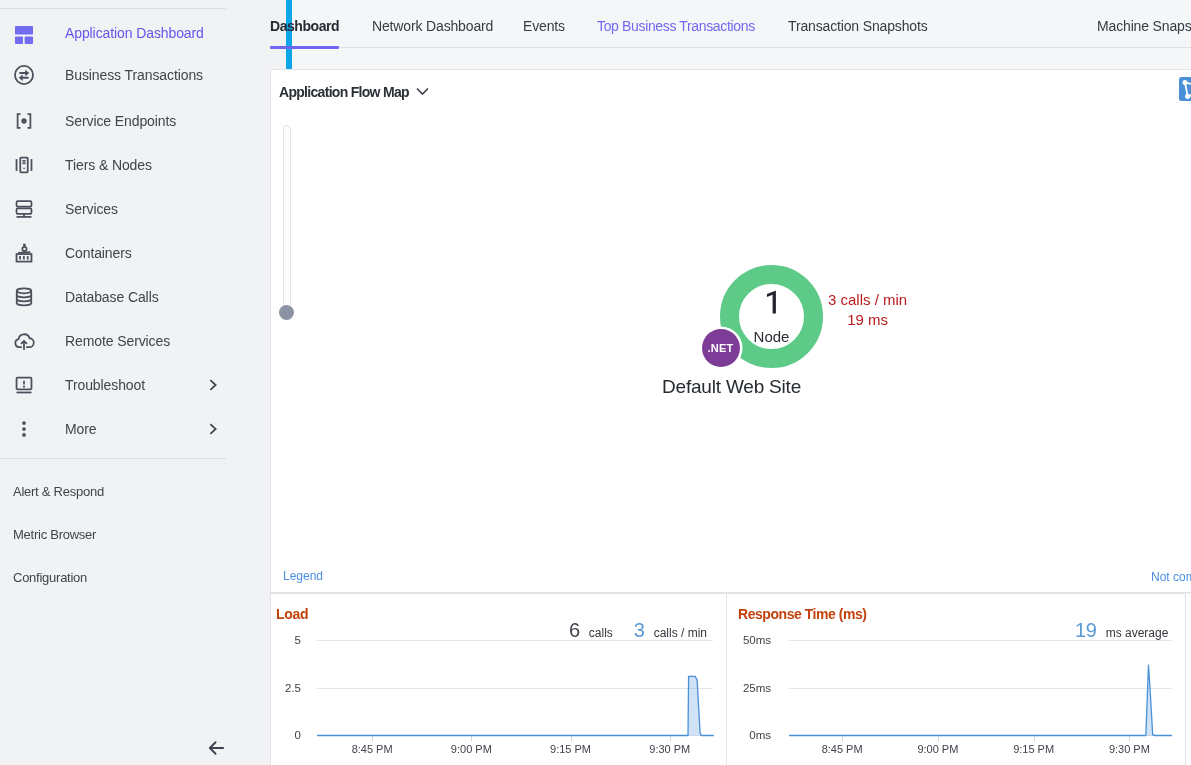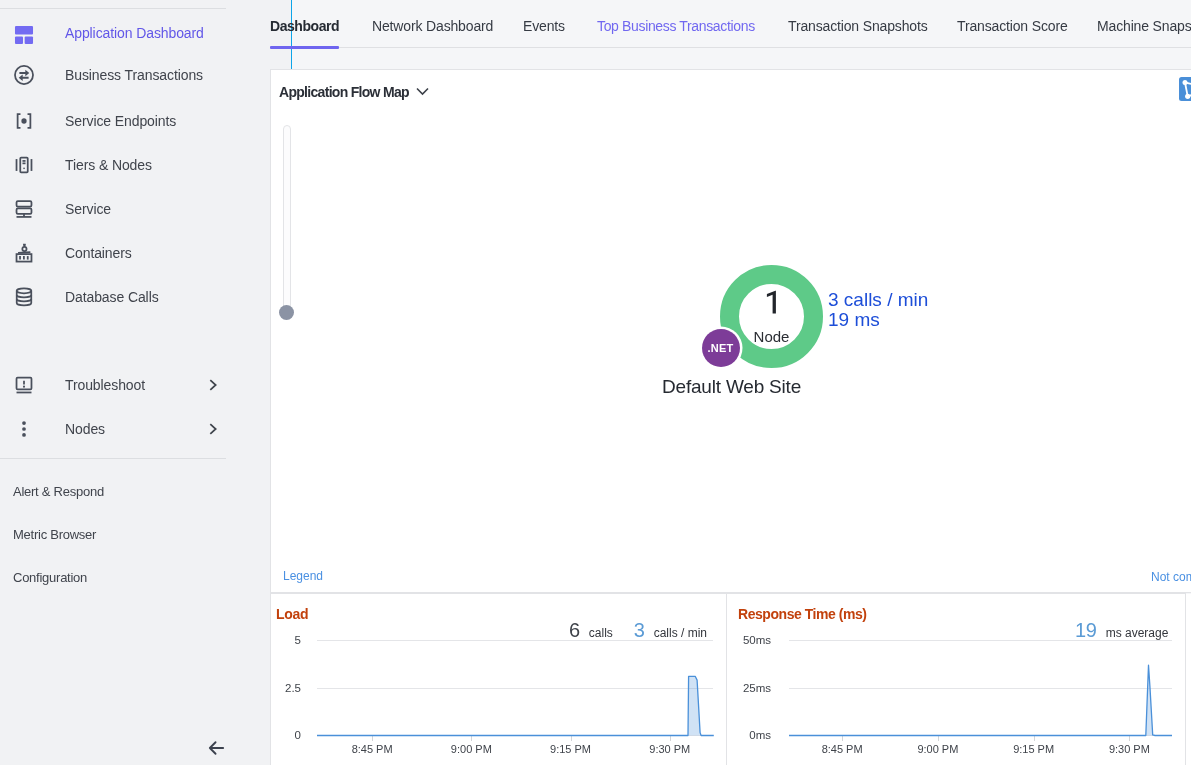--- a/index.html
+++ b/index.html
@@ -1,21 +1,21 @@
 <!DOCTYPE html>
 <html><head>
 <meta charset="utf-8">
 <style>
   * { margin:0; padding:0; box-sizing:border-box; }
   html,body { width:1191px; height:765px; overflow:hidden; }
   body { font-family:"Liberation Sans", sans-serif; background:#f5f6f8; position:relative; }
 
   
   .sidebar { position:absolute; left:0; top:0; width:292px; height:765px;
-             background:#f1f2f4; border-right:1px solid #0ea5e9; }
+             background:#f1f2f4; border-right:6px solid #0ea5e9; }
   .sb-divider { position:absolute; left:0; width:226px; height:1px; background:#dcdee1; }
   .sb-divider.top { top:8px; }
   .sb-divider.mid { top:458px; }
   .sb-item { position:absolute; left:0; width:244px; height:44px; cursor:pointer; }
   .sb-item .icon { position:absolute; left:13px; top:50%; margin-top:-11px; width:22px; height:22px; }
   .sb-item .icon svg { width:22px; height:22px; display:block; }
   .sb-item .lbl { position:absolute; left:65px; top:50%; transform:translateY(-50%);
                   font-size:14px; color:#40444c; letter-spacing:-0.1px; white-space:nowrap; }
   .sb-item.active .lbl { color:#6257e8; }
   .sb-item .chev { position:absolute; left:204px; top:50%; margin-top:-9px; width:18px; height:18px; }
@@ -57,22 +57,22 @@
   .node-wrap { position:absolute; left:449px; top:195px; width:103px; height:103px; cursor:pointer; }
   .node-ring { position:absolute; inset:0; border:19px solid #5eca88; border-radius:50%;
                display:flex; flex-direction:column; align-items:center; justify-content:center; }
   .node-count { position:relative; height:24px; }
   .node-count .count-text { position:absolute; left:0; top:0; opacity:0; font-size:33px; }
   .node-count svg { display:block; }
   .node-count-lbl { font-size:15px; color:#2a2d33; line-height:15px; margin-top:15px; }
   .node-badge { position:absolute; left:-18.5px; top:63.5px; width:38px; height:38px; border-radius:50%;
                 background:#7d3c98; box-shadow:0 0 0 2.5px #fff; display:flex; align-items:center;
                 justify-content:center; font-size:11px; font-weight:bold; color:#fff; letter-spacing:0.2px; }
-  .node-metrics { position:absolute; left:557px; top:220px; font-size:19px; color:#1d4ed8;
-                  line-height:20px; letter-spacing:0; white-space:nowrap; }
+  .node-metrics { position:absolute; left:557px; top:220px; font-size:15px; color:#b91c1c;
+                  line-height:20px; letter-spacing:0; white-space:nowrap;text-align:center; }
   .node-name { position:absolute; left:391px; top:306px; width:220px; text-align:left;
                font-size:19px; color:#262a31; letter-spacing:-0.2px; }
 
   .legend-link { position:absolute; left:12px; top:499px; font-size:12px; color:#4a90e2; cursor:pointer; }
   .compare-link { position:absolute; left:880px; top:500px; font-size:12px; color:#4a90e2;
                   white-space:nowrap; cursor:pointer; }
 
   
   .charts-panel { position:absolute; left:25px; top:593px; width:916px; height:180px;
                   background:#fff; border:1px solid #e2e3e6; border-bottom:none; }
@@ -157,21 +157,21 @@
 
   <div class="sb-item" style="top:187px">
     <span class="icon">
       <svg viewBox="0 0 20 20">
         <rect x="3.2" y="2.8" width="13.6" height="5" rx="1.2" class="sicon"></rect>
         <rect x="3.2" y="9.4" width="13.6" height="5" rx="1.2" class="sicon"></rect>
         <line x1="10" y1="14.4" x2="10" y2="17.2" class="sicon"></line>
         <line x1="3.2" y1="17.2" x2="16.8" y2="17.2" class="sicon" stroke-width="1.8"></line>
       </svg>
     </span>
-    <span class="lbl">Service</span>
+    <span class="lbl">Services</span>
   </div>
 
   <div class="sb-item" style="top:231px">
     <span class="icon">
       <svg viewBox="0 0 20 20">
         <line x1="9.2" y1="2.5" x2="11.6" y2="2.3" class="sicon" stroke-width="1.3"></line>
         <line x1="10.4" y1="2.4" x2="10.4" y2="4.5" class="sicon" stroke-width="1.3"></line>
         <circle cx="10.4" cy="6.4" r="1.9" class="sicon" stroke-width="1.4"></circle>
         <line x1="4.6" y1="9.9" x2="15.8" y2="9.3" class="sicon" stroke-width="1.5"></line>
         <rect x="3.2" y="11" width="13.6" height="6.8" class="sicon"></rect>
@@ -188,20 +188,29 @@
       <svg viewBox="0 0 20 20">
         <ellipse cx="10" cy="4.4" rx="6.6" ry="2.2" class="sicon"></ellipse>
         <path d="M3.4 4.4 v11 a6.6 2.2 0 0 0 13.2 0 v-11" class="sicon"></path>
         <path d="M3.4 8.1 a6.6 2.2 0 0 0 13.2 0" class="sicon"></path>
         <path d="M3.4 11.8 a6.6 2.2 0 0 0 13.2 0" class="sicon"></path>
       </svg>
     </span>
     <span class="lbl">Database Calls</span>
   </div>
 
+  <div class="sb-item" style="top:319px">
+    <span class="icon">
+      <svg viewBox="0 0 20 20">
+        <path d="M7.4 15.6 H5.6 A3.7 3.7 0 0 1 5 8.3 A5.2 5.2 0 0 1 15.1 7.5 A3.9 3.9 0 0 1 14.6 15.6 H12.6" class="sicon" stroke-linecap="round"></path>
+        <path d="M10 17.4 V10 M7.7 12.2 L10 9.9 L12.3 12.2" class="sicon" stroke-linecap="round"></path>
+      </svg>
+    </span>
+    <span class="lbl">Remote Services</span>
+  </div>
 
   <div class="sb-item" style="top:363px">
     <span class="icon">
       <svg viewBox="0 0 20 20">
         <rect x="3.2" y="3.4" width="13.6" height="10.6" rx="1" class="sicon"></rect>
         <line x1="10" y1="6.1" x2="10" y2="9.5" class="sicon" stroke-width="1.7"></line>
         <circle cx="10" cy="11.5" r="0.95" class="sicon-fill"></circle>
         <line x1="3.2" y1="16.8" x2="16.8" y2="16.8" class="sicon" stroke-width="2"></line>
       </svg>
     </span>
@@ -214,21 +223,21 @@
   </div>
 
   <div class="sb-item" style="top:407px">
     <span class="icon">
       <svg viewBox="0 0 20 20" class="sicon-fill">
         <circle cx="10" cy="4.6" r="1.7"></circle>
           <circle cx="10" cy="10" r="1.7"></circle>
           <circle cx="10" cy="15.4" r="1.7"></circle>
       </svg>
     </span>
-    <span class="lbl">Nodes</span>
+    <span class="lbl">More</span>
     <span class="chev">
       <svg viewBox="0 0 20 20">
           <path d="M7 4.6 L13 10 L7 15.4" fill="none" stroke="#3f444c" stroke-width="1.9"></path>
         </svg>
     </span>
   </div>
 
   <div class="sb-divider mid"></div>
 
   <div class="sb-foot-item" style="top:469px">
@@ -248,21 +257,20 @@
   </div>
 </nav>
 
 <div class="main">
   <div class="tabline"></div>
   <div class="tab active" style="left:25px"><span>Dashboard</span></div>
   <div class="tab" style="left:127px"><span>Network Dashboard</span></div>
   <div class="tab" style="left:278px"><span>Events</span></div>
   <div class="tab hl" style="left:352px"><span>Top Business Transactions</span></div>
   <div class="tab" style="left:543px"><span>Transaction Snapshots</span></div>
-  <div class="tab" style="left:712px"><span>Transaction Score</span></div>
   <div class="tab" style="left:852px"><span>Machine Snapshots</span></div>
 
   <section class="flow-panel">
     <div class="flow-title">
       <span>Application Flow Map</span><span class="chevdown"><svg width="13" height="9" viewBox="0 0 13 9">
             <path d="M1 1.5 L6.5 7 L12 1.5" fill="none" stroke="#3c4149" stroke-width="1.6"></path>
           </svg></span>
     </div>
     <div class="flow-tool">
       <svg viewBox="0 0 24 24">

